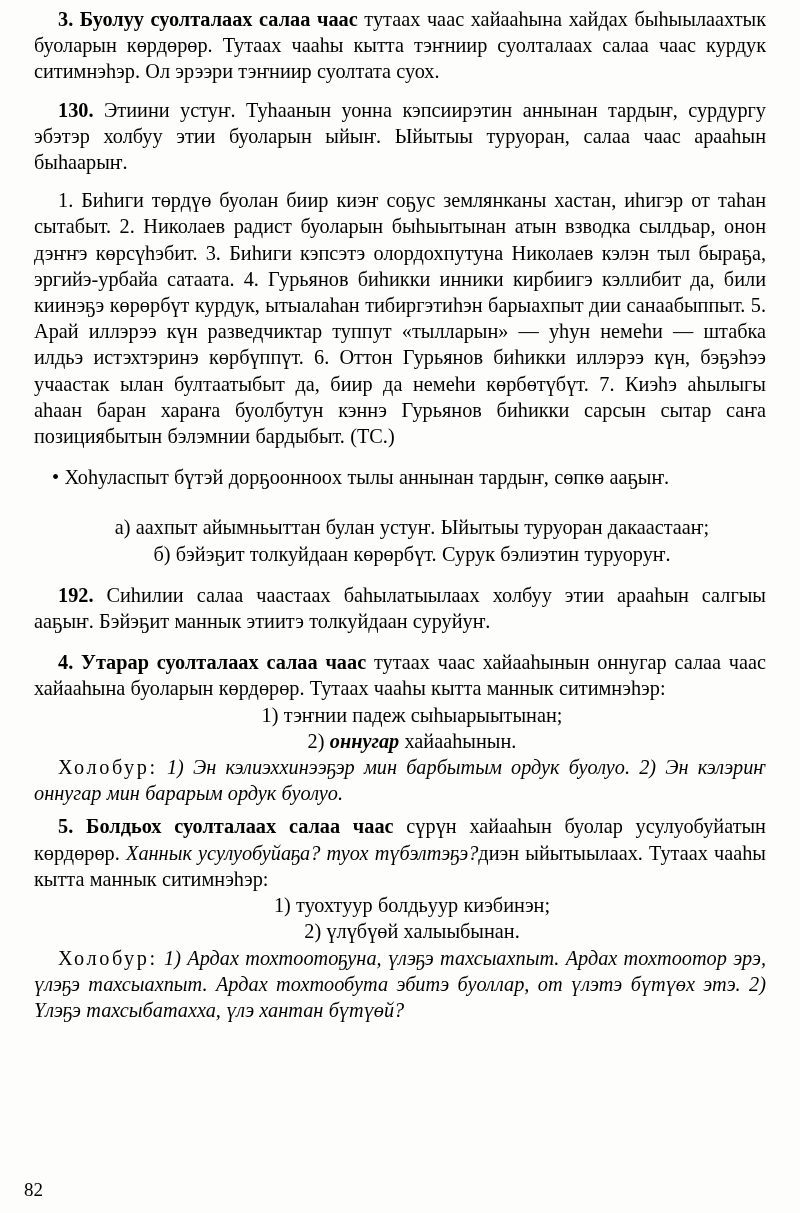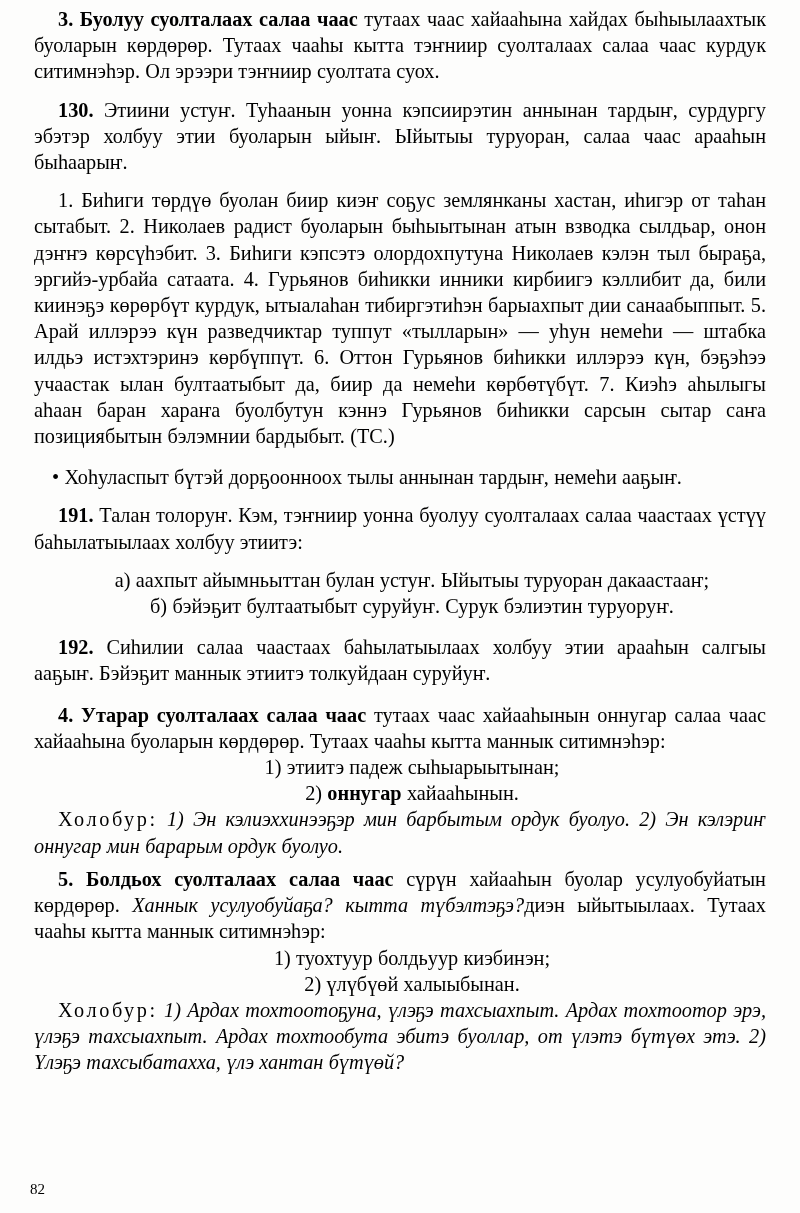--- a/index.html
+++ b/index.html
@@ -33,37 +33,37 @@
     hyphens: none;
     word-spacing: 0.2px;
   }
   p.last-left { text-align: center; }
   .gap-sm { height: 7px; }
   .gap-md { height: 12px; }
   .gap-lg { height: 15px; }
   .indent { text-indent: 24px; }
   b, .b { font-weight: bold; }
   i, .i { font-style: italic; }
-  .bi { font-weight: bold; }
+  .bi { font-weight: bold; font-style: italic; }
   .xolobur {
     letter-spacing: 2.6px;
   }
   .xolobur-rest { letter-spacing: 0; }
   .bullet-row {
     display: block;
     text-indent: 18px;
   }
   .num {
     font-weight: bold;
   }
   .page-number {
     position: absolute;
-    left: 30px;
+    left: 24px;
     bottom: 14px;
-    font-size: 15px;
+    font-size: 19px;
     line-height: 19px;
     font-family: "Liberation Serif", "DejaVu Serif", serif;
   }
 </style>
 </head>
 <body>
 
 <div id="page">
   <div class="content">
 
@@ -73,48 +73,47 @@
     <div class="gap-md"></div>
 
     <p class="indent"><span class="num">130.</span> <span>Этиини устуҥ. Туһаанын уонна кэпсиирэтин аннынан тардыҥ, сурдургу эбэтэр холбуу этии буоларын ыйыҥ. Ыйытыы туруоран,  салаа чаас арааһын быһаарыҥ.</span></p>
 
     <div class="gap-md"></div>
 
     <p class="indent">1. Биһиги төрдүө буолан биир киэҥ соҕус землянканы хастан, иһигэр от таһан сытабыт. 2. Николаев радист буоларын быһыытынан атын взводка сылдьар, онон дэҥҥэ көрсүһэбит. 3. Биһиги кэпсэтэ олордохпутуна Николаев кэлэн тыл быраҕа, эргийэ-урбайа сатаата. 4. Гурьянов биһикки инники кирбиигэ кэллибит да, били киинэҕэ көрөрбүт курдук, ытыалаһан тибиргэтиһэн барыахпыт дии санаабыппыт. 5. Арай иллэрээ күн разведчиктар туппут «тылларын» — уһун немеһи — штабка илдьэ истэхтэринэ көрбүппүт. 6. Оттон Гурьянов биһикки иллэрээ күн, бэҕэһээ учаастак ылан бултаатыбыт да, биир да немеһи көрбөтүбүт. 7. Киэһэ аһылыгы аһаан баран хараҥа буолбутун кэннэ Гурьянов биһикки сарсын сытар саҥа позициябытын бэлэмнии бардыбыт. (ТС.)</p>
 
     <div class="gap-lg"></div>
 
-    <p class="bullet-row">• <span>Хоһуласпыт бүтэй дорҕооннооx тылы аннынан тардыҥ, немеһи ааҕыҥ.</span></p>
+    <p class="bullet-row">• <span>Хоһуласпыт бүтэй дорҕооннооx тылы аннынан тардыҥ, сөпкө ааҕыҥ.</span></p>
 
     <div class="gap-md"></div>
 
-    <p class="indent"><span class="num">191.</span> <span>Талан толоруҥ. Кэм, тэҥниир уонна буолуу суолталаах салаа чаастаах үстүү баһылатыылаах холбуу этиитэ:</span></p>
 
     <div class="gap-md"></div>
 
     <p class="indent last-left">а) аахпыт айымньыттан булан устуҥ. Ыйытыы туруоран дакаастааҥ;</p>
-    <p class="indent last-left">б) бэйэҕит бултаатыбыт суруйуҥ. Сурук бэлиэтин туруоруҥ.</p>
+    <p class="indent last-left">б) бэйэҕит толкуйдаан көрөрбүт. Сурук бэлиэтин туруоруҥ.</p>
 
     <div class="gap-lg"></div>
 
     <p class="indent"><span class="num">192.</span> <span>Сиһилии салаа чаастаах баһылатыылаах холбуу этии арааһын салгыы ааҕыҥ. Бэйэҕит маннык этиитэ толкуйдаан суруйуҥ.</span></p>
 
     <div class="gap-lg"></div>
 
     <p class="indent"><span class="num">4.</span> <b>Утарар суолталаах салаа чаас</b> <span>тутаах чаас хайааһынын оннугар салаа чаас хайааһына буоларын көрдөрөр. Тутаах чааһы кытта маннык ситимнэһэр:</span></p>
 
-    <p class="indent last-left"><span>1)</span> <span>этиитэ падеж сыһыарыытынан;</span></p>
+    <p class="indent last-left"><span>1)</span> <span>тэҥнии падеж сыһыарыытынан;</span></p>
 
     <p class="indent last-left"><span>2)</span> <span class="bi">оннугар</span> <span>хайааһынын.</span></p>
 
     <p class="indent"><span class="xolobur">Холобур:</span><span class="xolobur-rest"> </span><i>1) Эн кэлиэххинээҕэр мин барбытым ордук буолуо. 2) Эн кэлэриҥ оннугар мин барарым ордук буолуо.</i></p>
 
     <div class="gap-sm"></div>
 
-    <p class="indent"><span class="num">5.</span> <b>Болдьох суолталаах салаа чаас</b> <span>сүрүн хайааһын буолар усулуобуйатын көрдөрөр.</span> <i>Ханнык усулуобуйаҕа? кытта түбэлтэҕэ?</i><span>диэн ыйытыылаах. Тутаах чааһы кытта маннык ситимнэһэр:</span></p>
+    <p class="indent"><span class="num">5.</span> <b>Болдьох суолталаах салаа чаас</b> <span>сүрүн хайааһын буолар усулуобуйатын көрдөрөр.</span> <i>Ханнык усулуобуйаҕа? туох түбэлтэҕэ?</i><span>диэн ыйытыылаах. Тутаах чааһы кытта маннык ситимнэһэр:</span></p>
 
     <p class="indent last-left"><span>1)</span> <span>туохтуур болдьуур киэбинэн;</span></p>
 
     <p class="indent last-left"><span>2)</span> <span>үлүбүөй халыыбынан.</span></p>
 
     <p class="indent"><span class="xolobur">Холобур:</span><span class="xolobur-rest"> </span><i>1) Ардах тохтоотоҕуна, үлэҕэ тахсыахпыт. Ардах тохтоотор эрэ, үлэҕэ тахсыахпыт. Ардах тохтообута эбитэ буоллар, от үлэтэ бүтүөх этэ. 2) Үлэҕэ тахсыбатахха, үлэ хантан бүтүөй?</i></p>
 
   </div>
 
   <div class="page-number">82</div>

